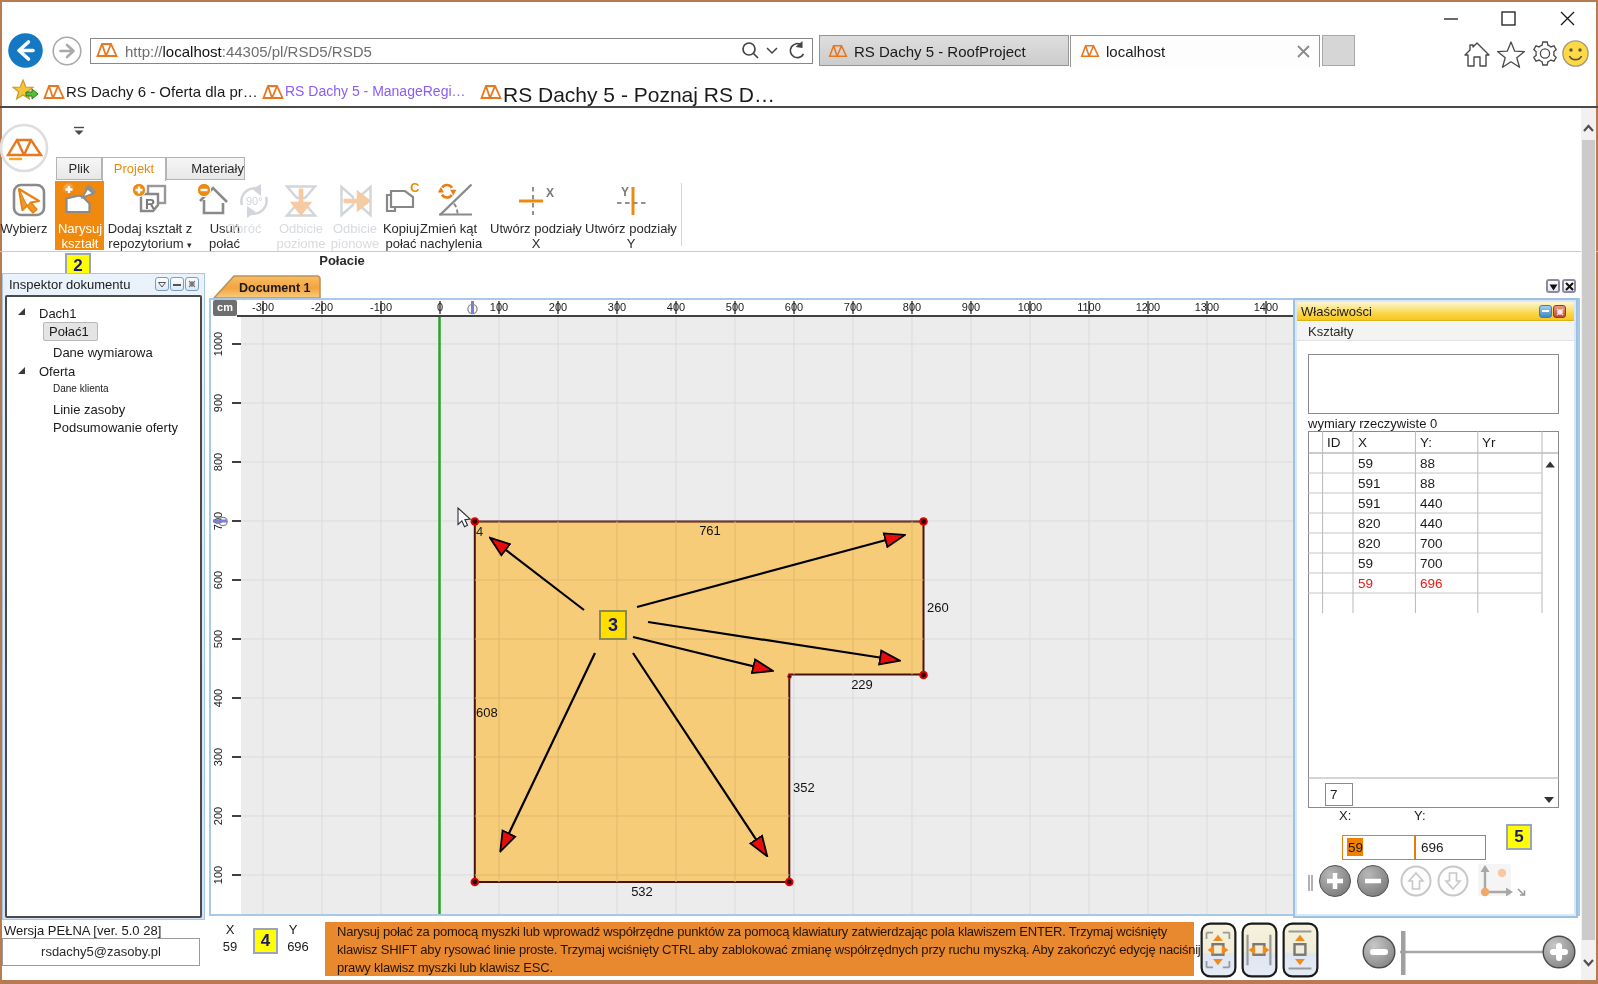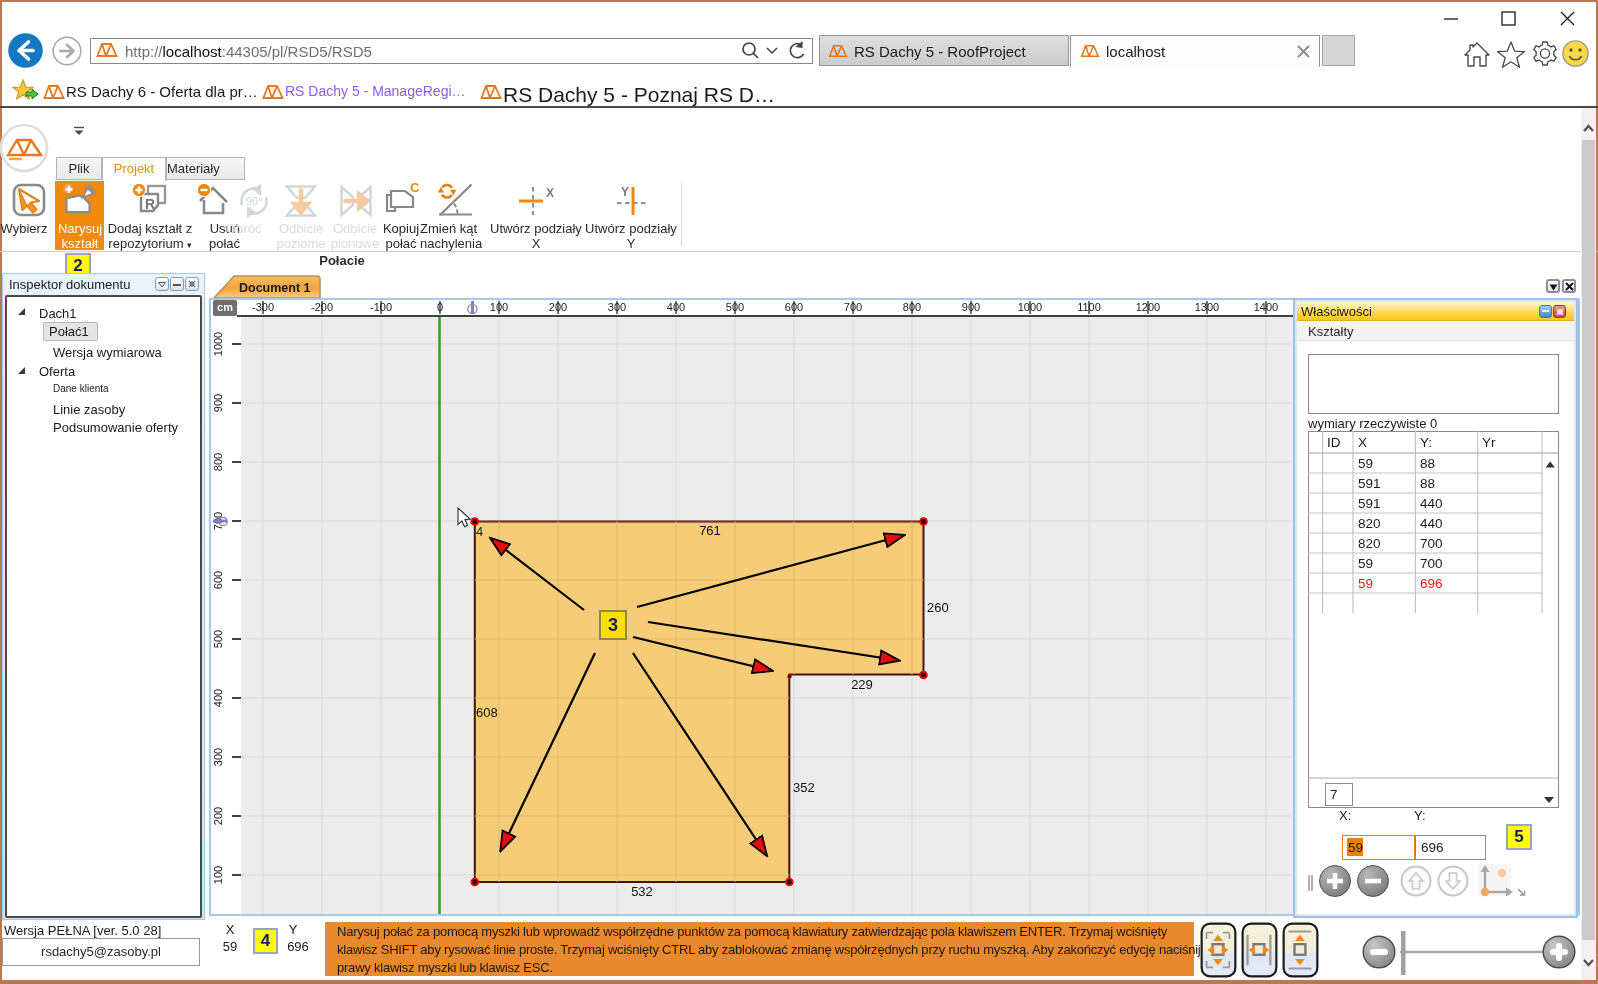--- a/index.html
+++ b/index.html
@@ -99,21 +99,21 @@
 <path d="M8,33 L17,18 L31,18 L41,33 Z M17,18 L24,33 M31,18 L24,33" fill="none" stroke="#e8771e" stroke-width="2.4"></path>
 <line x1="9" y1="37" x2="22" y2="37" stroke="#f5a623" stroke-width="2.4"></line>
 </svg>
 <svg class="a" style="left:72px;top:126px" width="14" height="10" viewBox="0 0 14 10">
 <line x1="2" y1="1.5" x2="12" y2="1.5" stroke="#4a4a4a" stroke-width="1.4"></line>
 <path d="M2.5,4.5 L7,9 L11.5,4.5 Z" fill="#4a4a4a"></path>
 </svg>
 
 <div class="a" style="left:56px;top:157px;width:46px;height:23px;background:linear-gradient(#f6f6f6,#e8e8e8);border:1px solid #b4b4b4;font-size:13px;color:#2a2a2a;text-align:center;line-height:21px">Plik</div>
 <div class="a" style="left:102px;top:157px;width:64px;height:24px;background:#fff;border:1px solid #b4b4b4;border-bottom:none;font-size:13px;color:#ee8a00;text-align:center;line-height:21px">Projekt</div>
-<div class="a" style="left:166px;top:157px;width:79px;height:23px;background:linear-gradient(#f6f6f6,#e8e8e8);border:1px solid #b4b4b4;font-size:13px;color:#2a2a2a;text-align:left;line-height:21px">Materiały</div>
+<div class="a" style="left:166px;top:157px;width:79px;height:23px;background:linear-gradient(#f6f6f6,#e8e8e8);border:1px solid #b4b4b4;font-size:13px;color:#2a2a2a;text-align:right;line-height:21px">Materiały</div>
 
 <svg class="a" style="left:12px;top:183px" width="34" height="34" viewBox="0 0 34 34">
 <rect x="2" y="2" width="30" height="30" rx="7" fill="none" stroke="#8a8a8a" stroke-width="2.6"></rect>
 <path d="M7,6 L27,18 L18.5,19.5 L24.5,26.5 L21,29.5 L15,22.5 L10.5,27 Z" fill="#fff" stroke="#e8820e" stroke-width="2.2" stroke-linejoin="round"></path>
 <path d="M7,6 L15,22.5 L10.5,27 Z M18.5,19.5 L24.5,26.5 L21,29.5 L15,22.5 Z" fill="#f0962e" stroke="#e8820e" stroke-width="1"></path>
 </svg>
 <div class="a" style="left:0;top:221px;width:48px;text-align:center;font-size:13px;color:#2a2a2a">Wybierz</div>
 <div class="a" style="left:55px;top:181px;width:49px;height:69px;background:#ef8a0e"></div>
 <svg class="a" style="left:62px;top:183px" width="36" height="36" viewBox="0 0 36 36">
 <defs>
@@ -209,21 +209,21 @@
 <svg class="a" style="left:188px;top:280px" width="8" height="8" viewBox="0 0 8 8">
     <path d="M1,1 L7,7 M7,1 L1,7 M1,4 L7,4 M4,1 L4,7" stroke="#777" stroke-width="1.2"></path>
   </svg>
 <div class="a" style="left:5px;top:295px;width:197px;height:623px;border:2px solid #4a4a4a;border-radius:2px;background:#fff"></div>
 <svg class="a" style="left:17px;top:307px" width="9" height="9" viewBox="0 0 9 9">
     <path d="M8,1 V8 H1 Z" fill="#3a3a3a"></path>
   </svg>
 <div class="a" style="left:39px;top:306px;font-size:13px">Dach1</div>
 <div class="a" style="left:43px;top:322px;width:55px;height:19px;background:#e4e4e4;border:1px solid #b8b8b8;border-radius:2px"></div>
 <div class="a" style="left:49px;top:324px;font-size:13px">Połać1</div>
-<div class="a" style="left:53px;top:345px;font-size:13px">Wersja wymiarowa</div>
+<div class="a" style="left:53px;top:345px;font-size:13px">Dane wymiarowa</div>
 <svg class="a" style="left:17px;top:366px" width="9" height="9" viewBox="0 0 9 9">
     <path d="M8,1 V8 H1 Z" fill="#3a3a3a"></path>
   </svg>
 <div class="a" style="left:39px;top:364px;font-size:13px">Oferta</div>
 <div class="a" style="left:53px;top:383px;font-size:10px">Dane klienta</div>
 <div class="a" style="left:53px;top:402px;font-size:13px">Linie zasoby</div>
 <div class="a" style="left:53px;top:420px;font-size:13px">Podsumowanie oferty</div>
 <div class="a" style="left:4px;top:923px;font-size:13px">Wersja PEŁNA [ver. 5.0 28]</div>
 <div class="a" style="left:2px;top:938px;width:198px;height:28px;border:1px solid #9a9a9a;font-size:13px;text-align:center;line-height:26px;color:#2a2a2a">rsdachy5@zasoby.pl</div>
 

